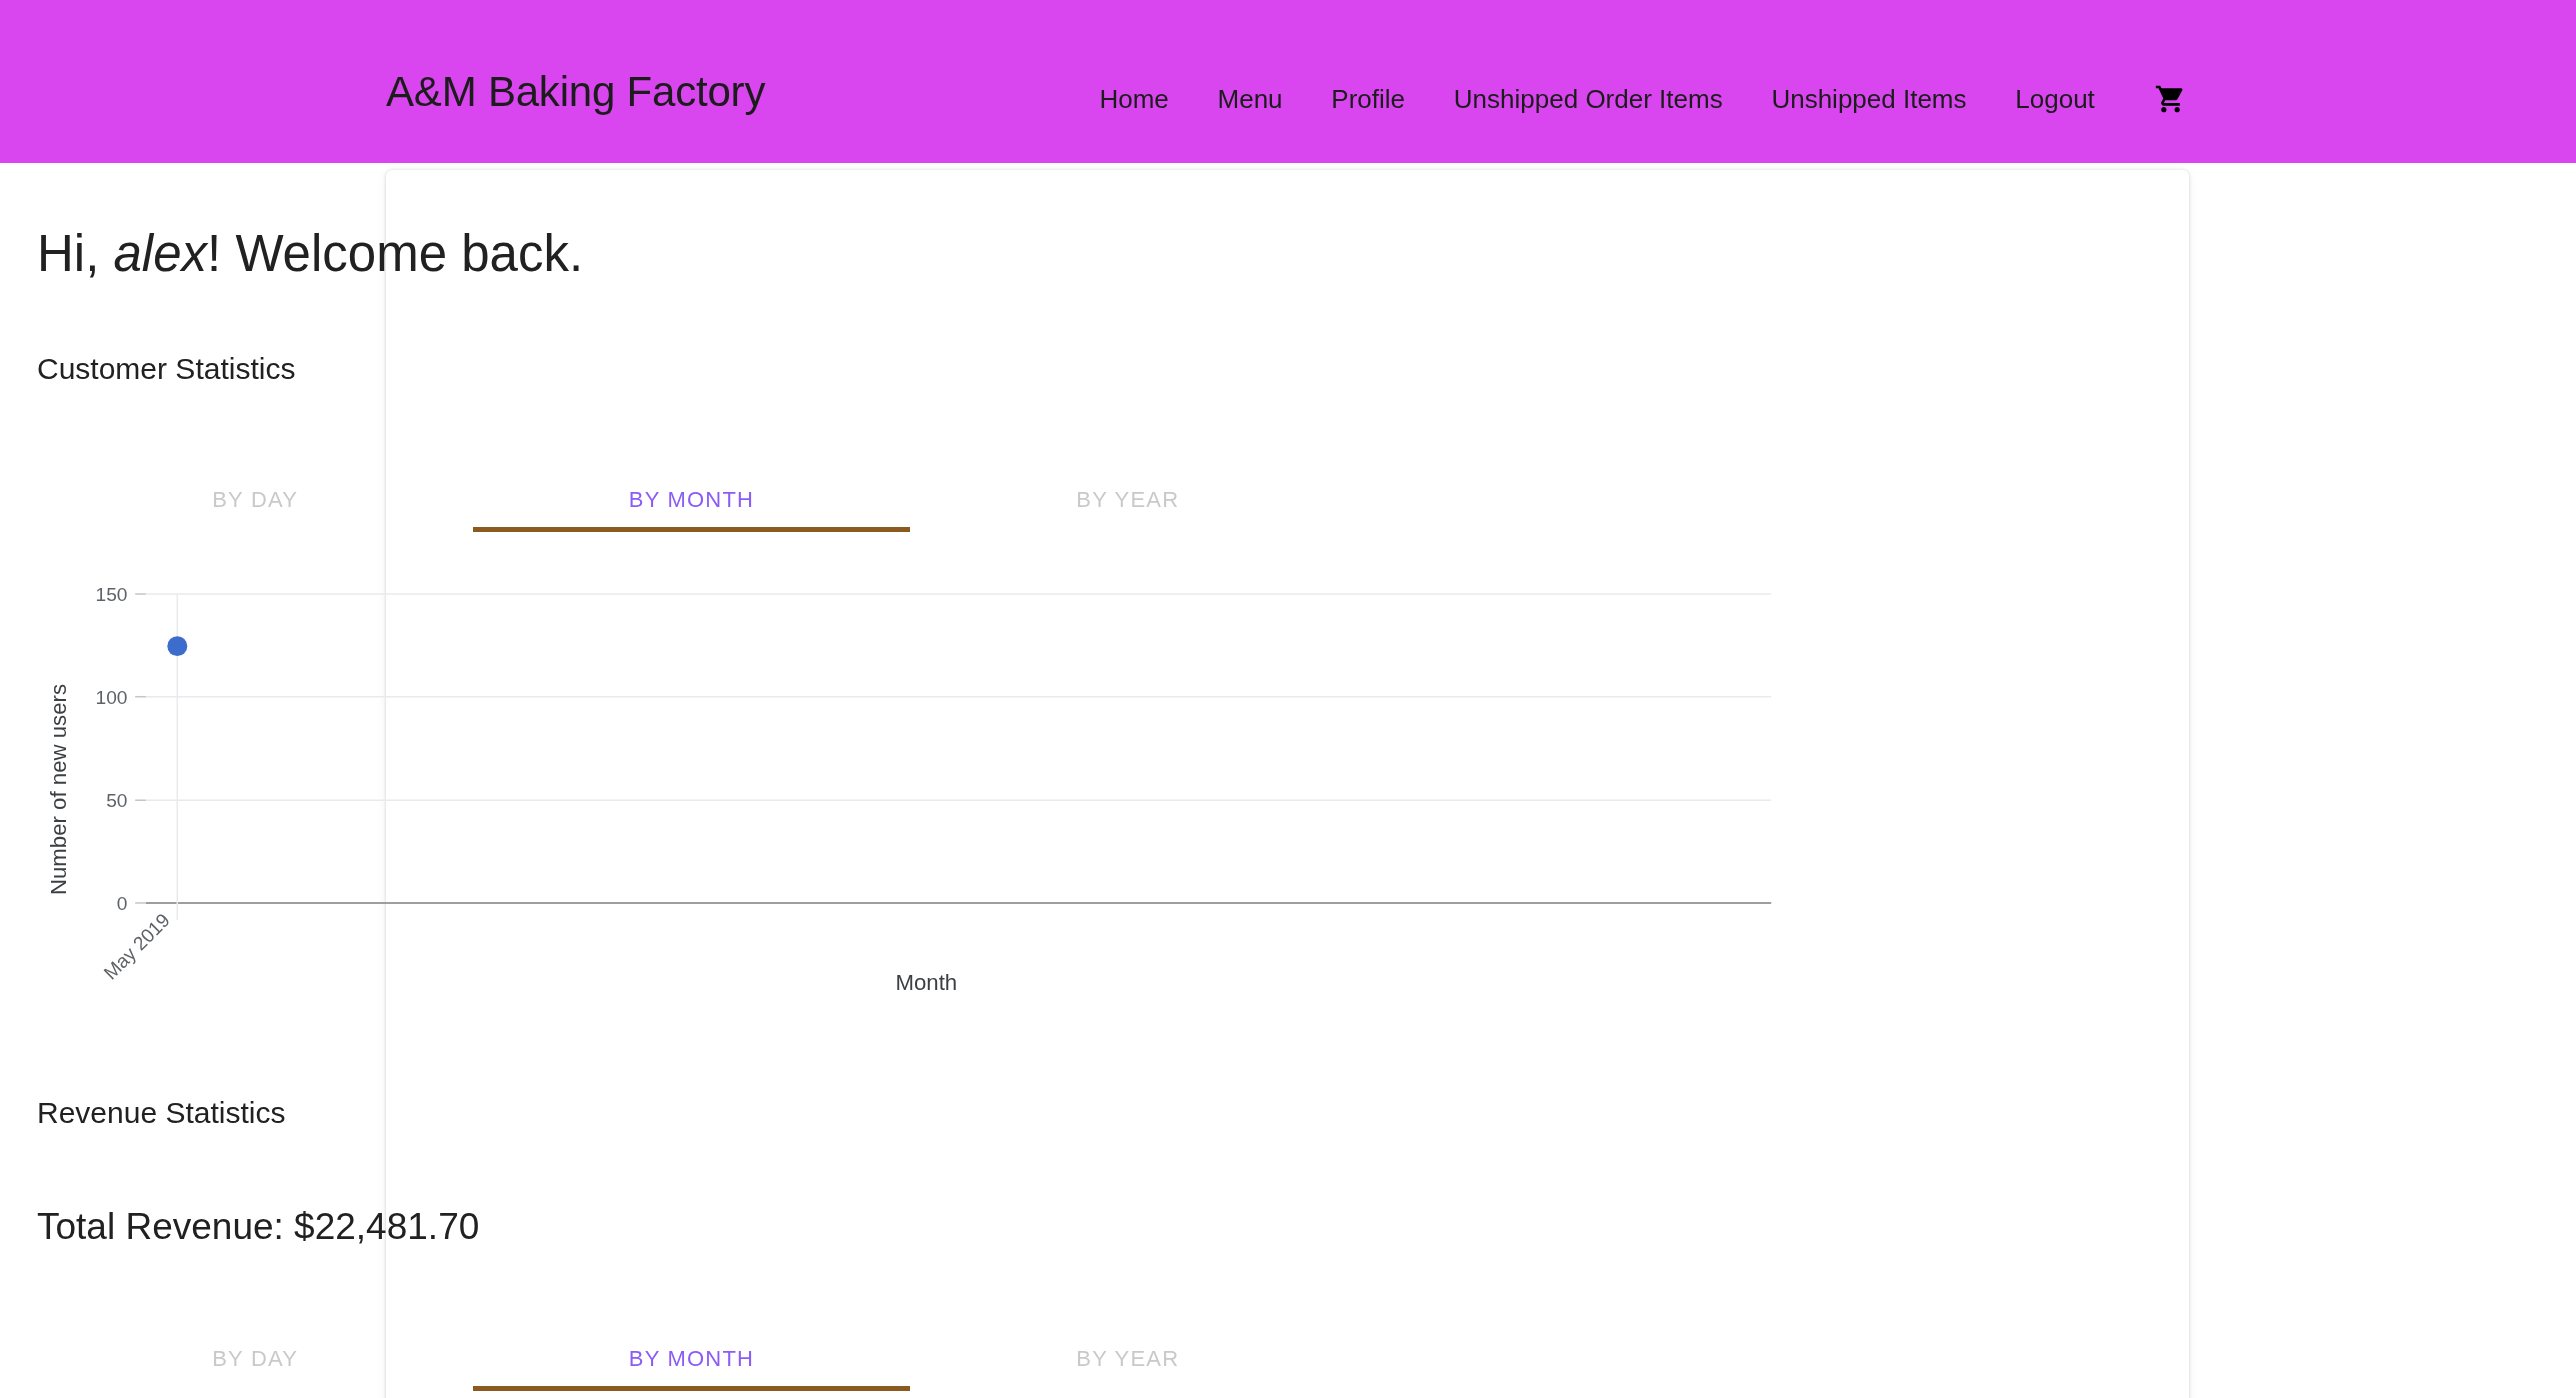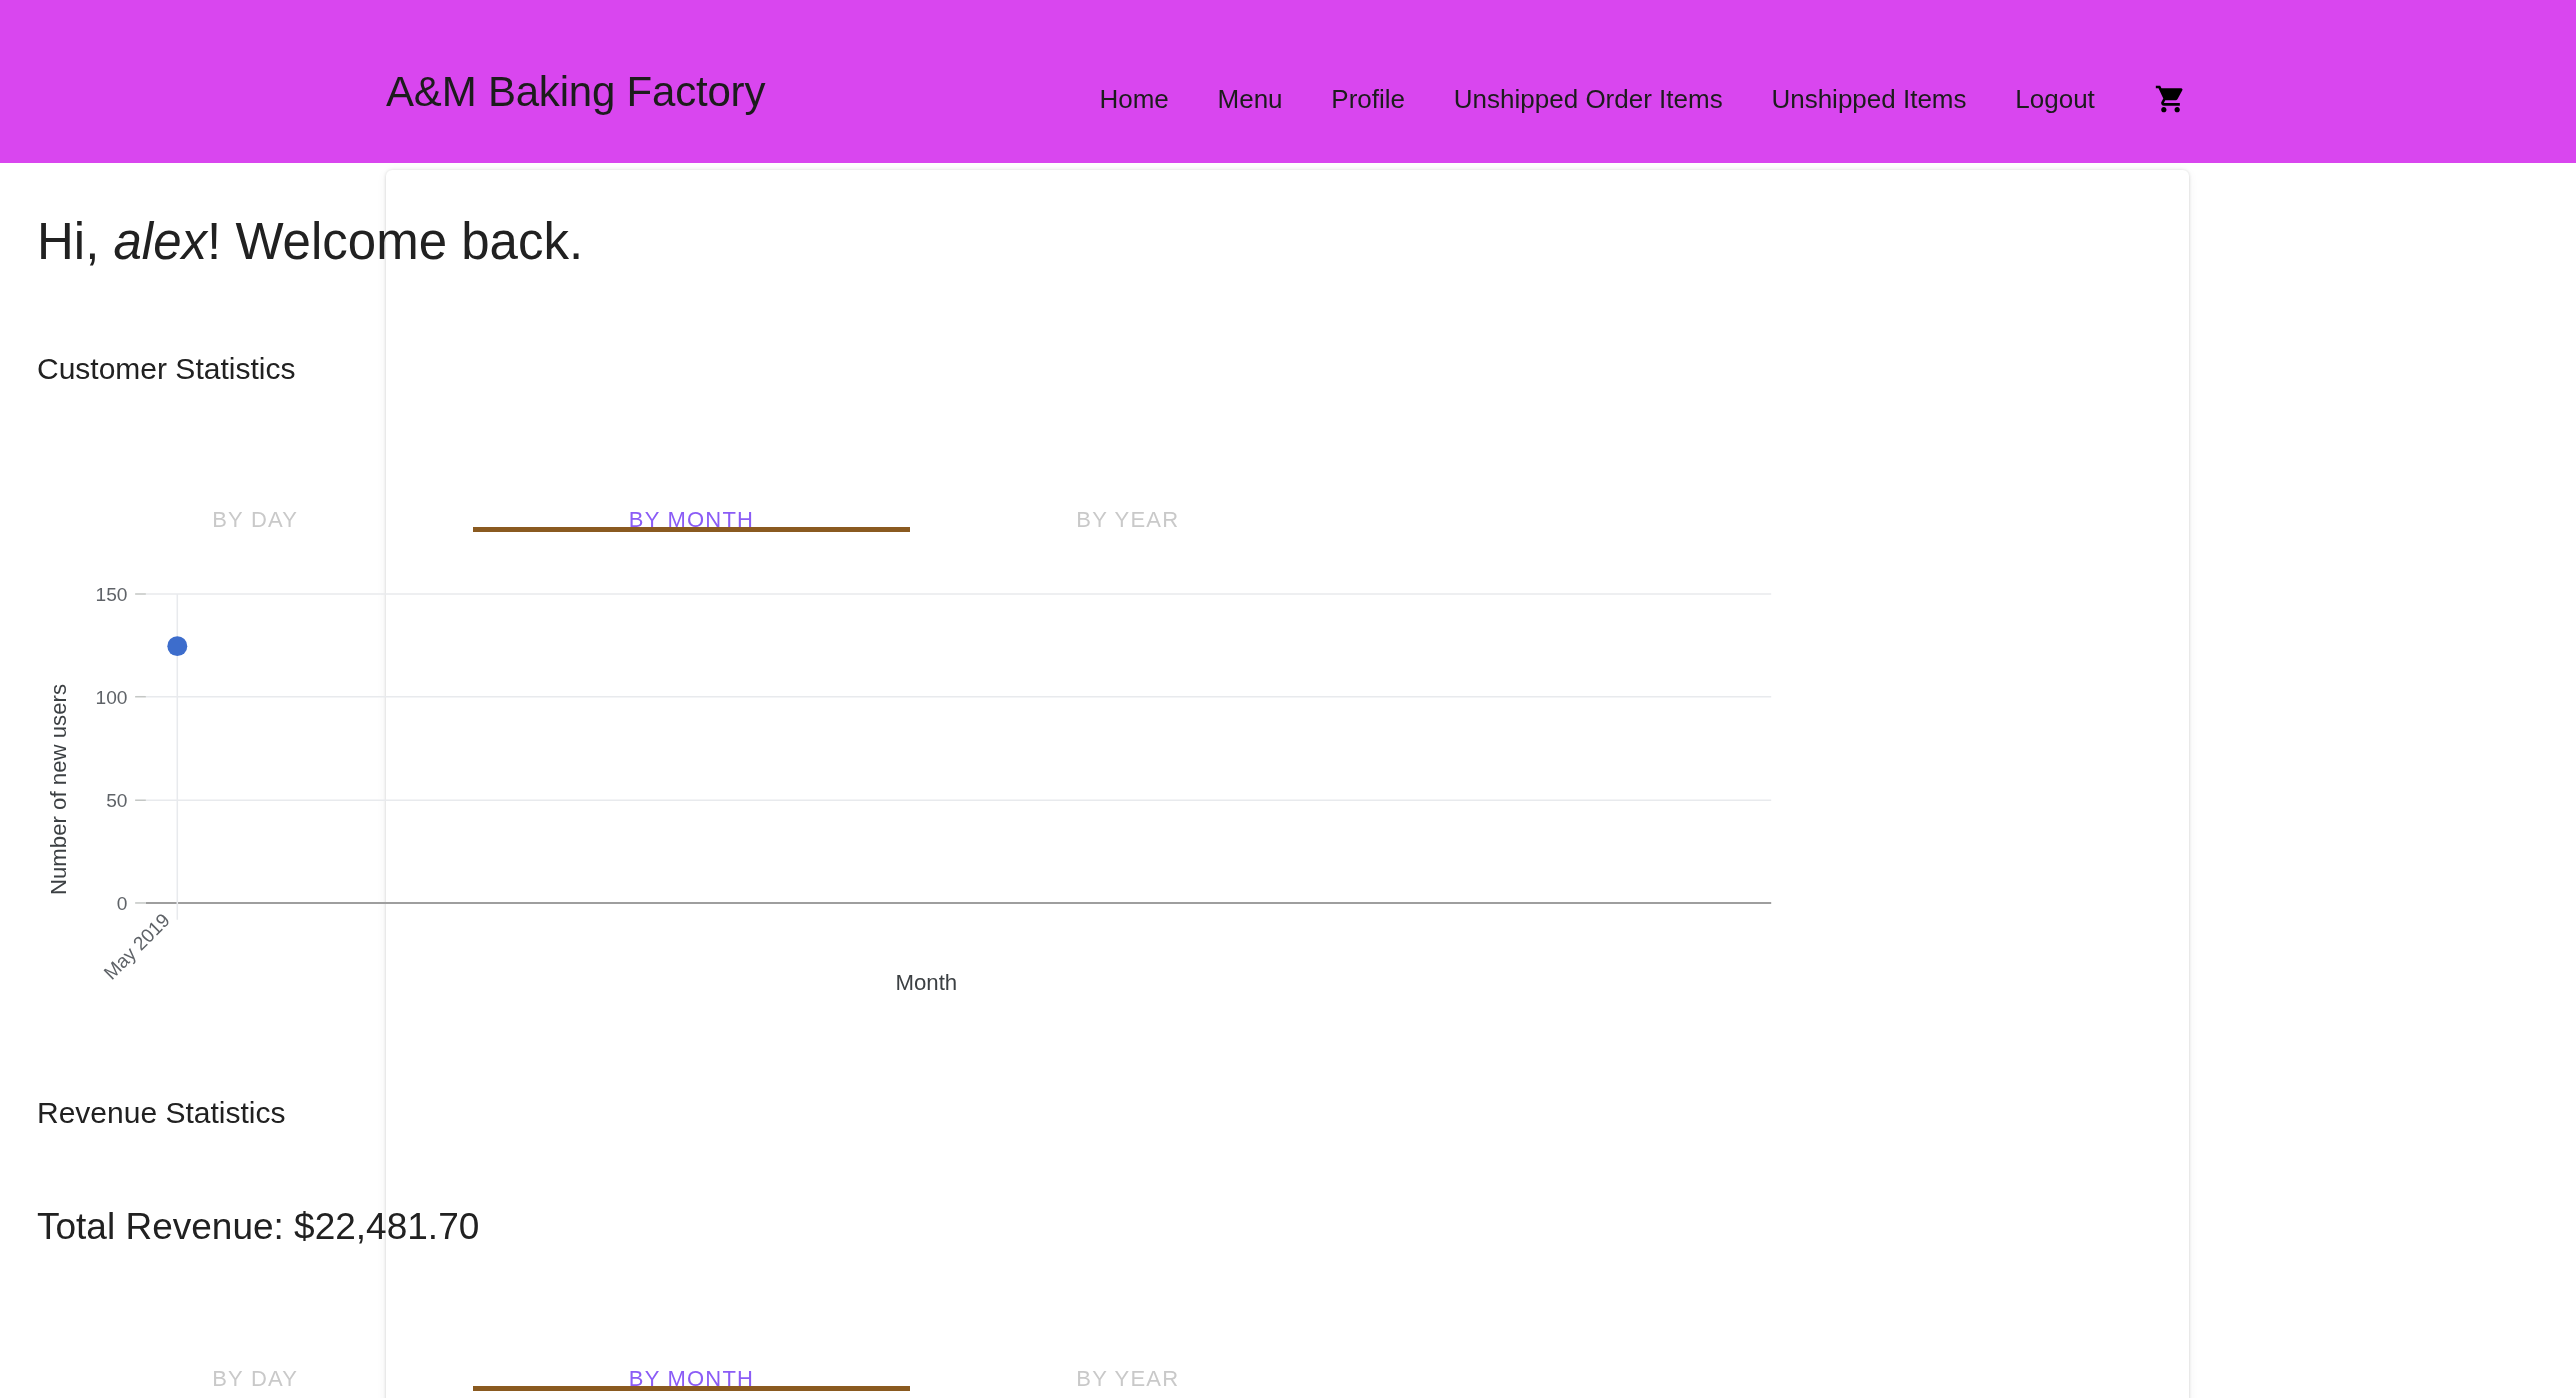--- a/index.html
+++ b/index.html
@@ -72,21 +72,21 @@
     height: 1257px;
     background: #ffffff;
     border-radius: 6.1px;
     box-shadow: 0 0.8px 3.8px rgba(0,0,0,0.10), 0 2.3px 10.7px rgba(0,0,0,0.06), 0 1.5px 3.1px rgba(0,0,0,0.07);
     overflow: hidden;
   }
 
   .greeting {
     position: absolute;
     left: 37px;
-    top: 216px;
+    top: 228px;
     font-size: 51px;
     line-height: 1;
     color: #212121;
     font-weight: 400;
     white-space: nowrap;
   }
   .greeting em { font-style: italic; }
 
   .section-title {
     position: absolute;
@@ -121,21 +121,21 @@
     align-items: flex-start;
   }
   #customer-tabs { top: 451px; }
   #revenue-tabs  { top: 1310px; }
 
   .tab {
     position: relative;
     flex: 1 1 0;
     height: 81px;
     display: flex;
-    align-items: flex-end;
+    align-items: center;
     justify-content: center;
     padding-top: 17px;
     cursor: pointer;
     background: transparent;
     border: none;
     font-family: "Liberation Sans", sans-serif;
   }
   .tab-label {
     font-size: 22px;
     line-height: 1;

